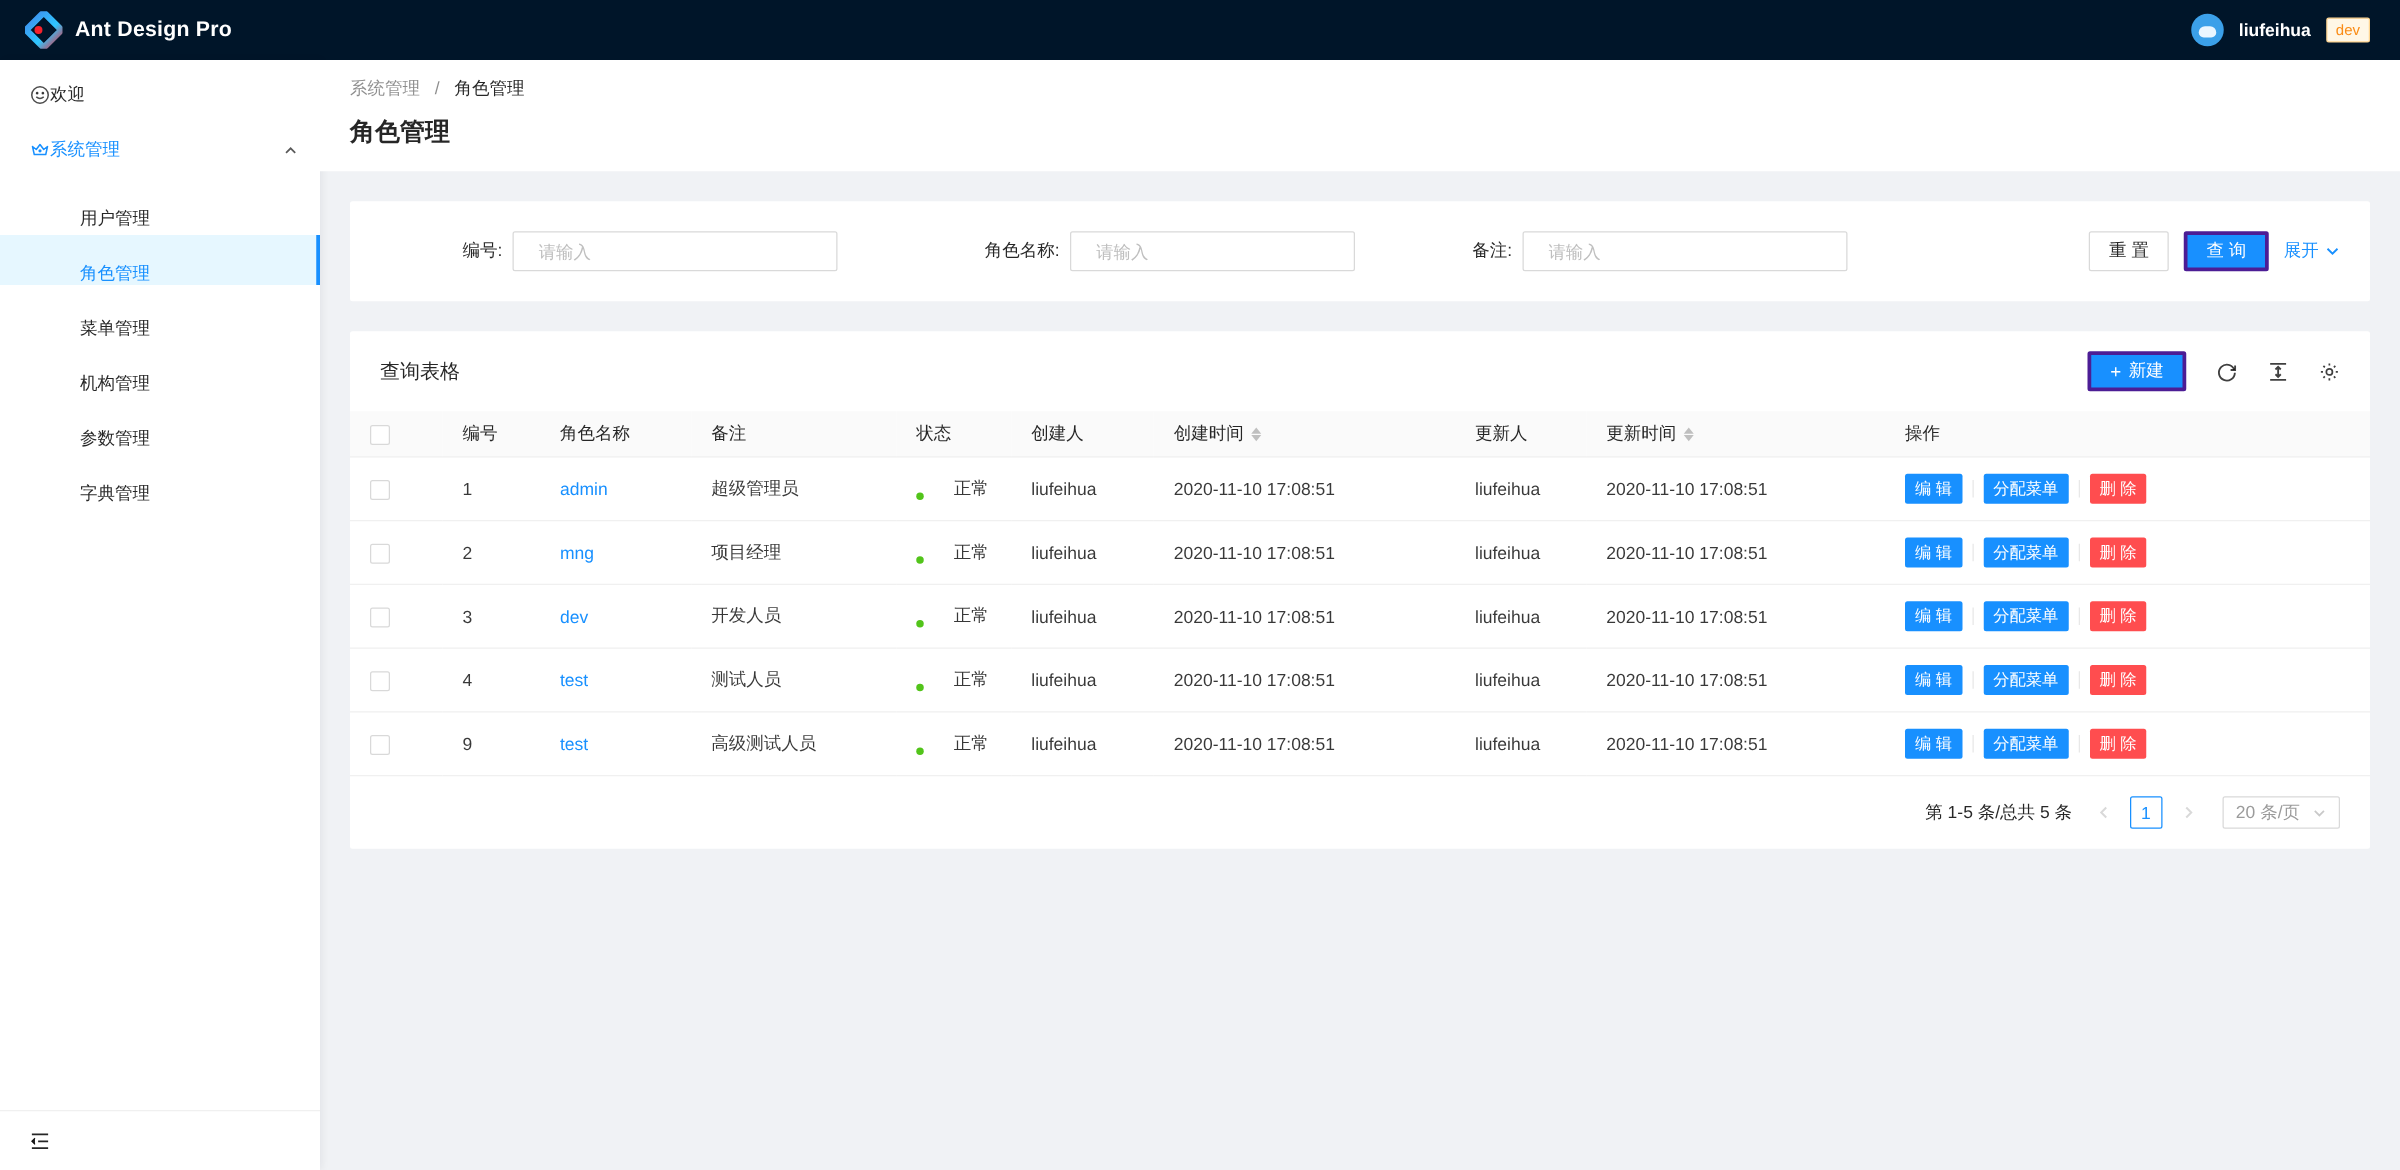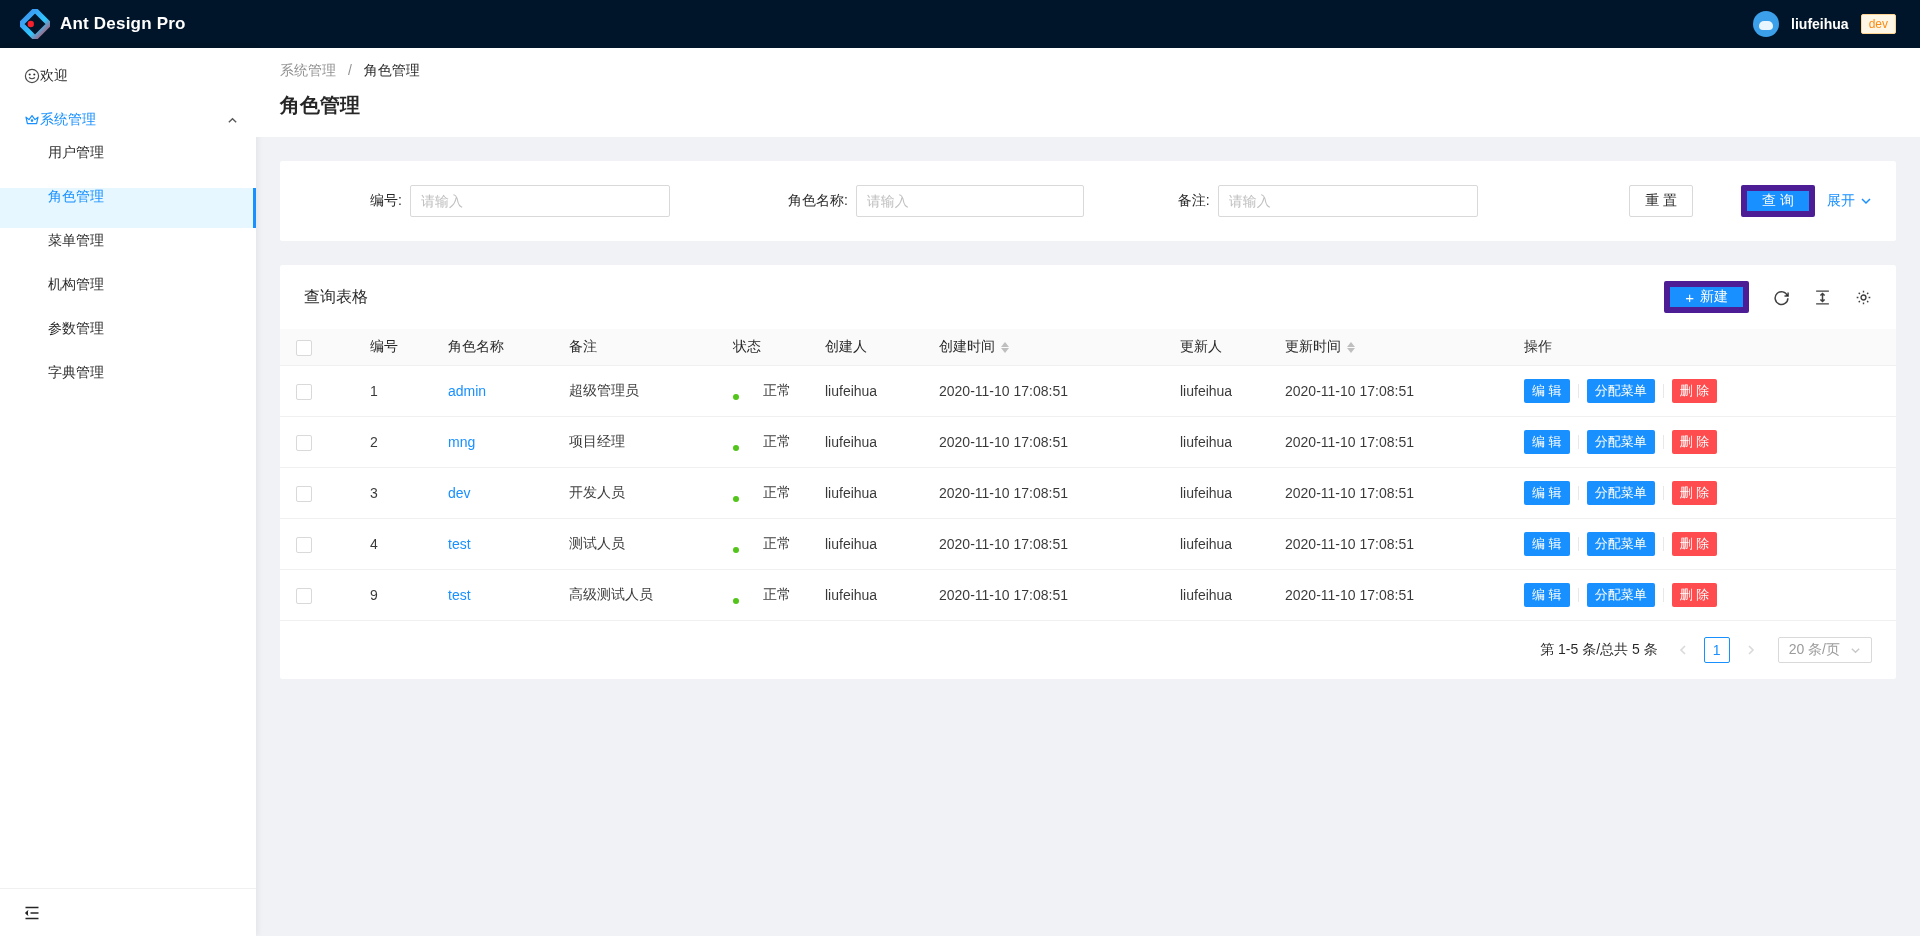--- a/index.html
+++ b/index.html
@@ -19,50 +19,50 @@
 
   
   .app-body { display:flex; height:888px; }
   .sidebar { width:256px; background:#fff; box-shadow:2px 0 6px rgba(0,21,41,.06); display:flex; flex-direction:column; flex-shrink:0; }
   .menu { flex:1; padding-top:4px; overflow:hidden; }
   .menu-item { height:40px; margin:4px 0; display:flex; align-items:center; padding-left:24px; color:rgba(0,0,0,.85); cursor:pointer; position:relative; }
   .menu-item .mi-icon { width:16px; height:16px; display:inline-flex; color:rgba(0,0,0,.7); }
   .menu-item.open-group, .menu-item.open-group .mi-icon { color:#1890ff; }
   .menu-item .arrow { position:absolute; right:18px; color:rgba(0,0,0,.65); display:inline-flex; }
   .menu-item.open-group .arrow { color:rgba(0,0,0,.65); }
-  .submenu-item { height:40px; margin:4px 0; display:flex; align-items:flex-start; padding-left:48px; color:rgba(0,0,0,.85); cursor:pointer; }
+  .submenu-item { height:40px; margin:4px 0; display:flex; align-items:flex-end; padding-left:64px; color:rgba(0,0,0,.85); cursor:pointer; }
   .submenu-item.selected { background:#e6f7ff; color:#1890ff; border-right:3px solid #1890ff; }
   .sidebar-footer { border-top:1px solid #f0f0f0; height:48px; display:flex; align-items:center; padding-left:24px; }
   .fold-btn { width:16px; height:16px; color:rgba(0,0,0,.85); cursor:pointer; display:inline-flex; }
 
   .main { flex:1; overflow:hidden; }
 
   
   .page-head { background:#fff; padding:14px 24px 18px; }
   .breadcrumb { font-size:14px; margin-bottom:12px; }
   .crumb-parent { color:rgba(0,0,0,.45); cursor:pointer; }
   .crumb-sep { color:rgba(0,0,0,.45); margin:0 8px; }
   .crumb-current { color:rgba(0,0,0,.85); }
   .page-title { font-size:20px; font-weight:bold; color:rgba(0,0,0,.85); }
 
   .content-pad { padding:24px; }
 
   
   .search-card { background:#fff; border-radius:2px; height:80px; display:flex; align-items:center; padding:0 24px; margin-bottom:24px; }
   .s-field { display:flex; align-items:center; }
   .s-label { color:rgba(0,0,0,.85); margin-right:8px; white-space:nowrap; }
-  .s-input { height:32px; border:1px solid #d9d9d9; border-radius:2px; padding:0 10px; font-size:14px; color:rgba(0,0,0,.85); outline:none; font-family:inherit; }
+  .s-input { height:32px; border:1px solid #d9d9d9; border-radius:2px; padding:0 20px; font-size:14px; color:rgba(0,0,0,.85); outline:none; font-family:inherit; }
   .s-input::placeholder { color:#bfbfbf; }
   .f1 { margin-left:66px; } .f1 .s-input { width:260px; }
   .f2 { margin-left:118px; } .f2 .s-input { width:228px; }
   .f3 { margin-left:94px; } .f3 .s-input { width:260px; }
   .s-actions { margin-left:auto; display:flex; align-items:center; gap:12px; }
   .btn { height:32px; padding:0 15px; border-radius:2px; font-size:14px; cursor:pointer; font-family:inherit; }
   .btn-default { background:#fff; border:1px solid #d9d9d9; color:rgba(0,0,0,.85); }
-  .btn-primary { background:#1890ff; border:6px solid #4c1d95; color:#fff;margin-left:36px; }
+  .btn-primary { background:#1890ff; border:3px solid #4c1d95; color:#fff; }
   .expand-link { color:#1890ff; cursor:pointer; display:inline-flex; align-items:center; gap:5px; white-space:nowrap; }
   .expand-link .chev { display:inline-flex; }
 
   
   .table-card { background:#fff; border-radius:2px; }
   .t-toolbar { display:flex; align-items:center; padding:16px 24px; }
   .t-title { font-size:16px; font-weight:500; color:rgba(0,0,0,.85); }
   .t-tools { margin-left:auto; display:flex; align-items:center; gap:16px; }
   .btn-new { display:inline-flex; align-items:center; gap:6px; }
   .tool-icon { width:17px; height:17px; color:rgba(0,0,0,.75); cursor:pointer; display:inline-flex; margin-left:8px; }

